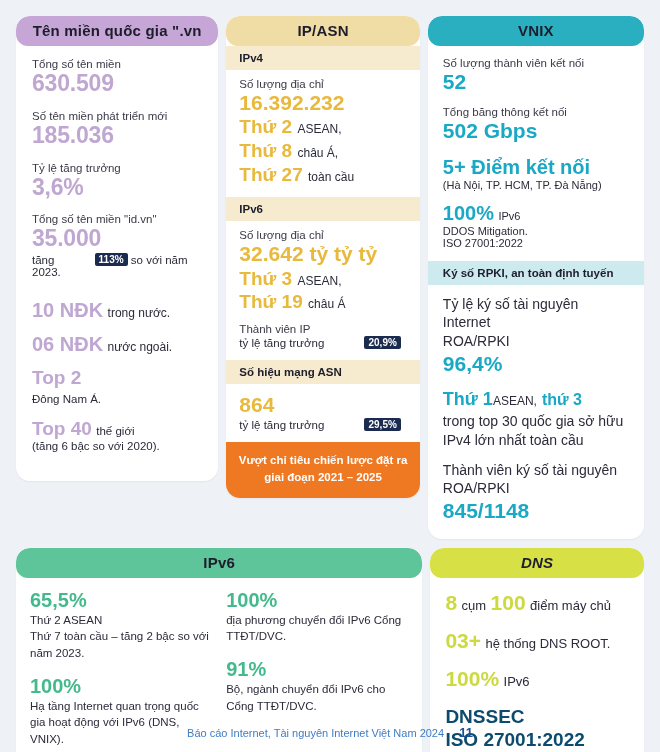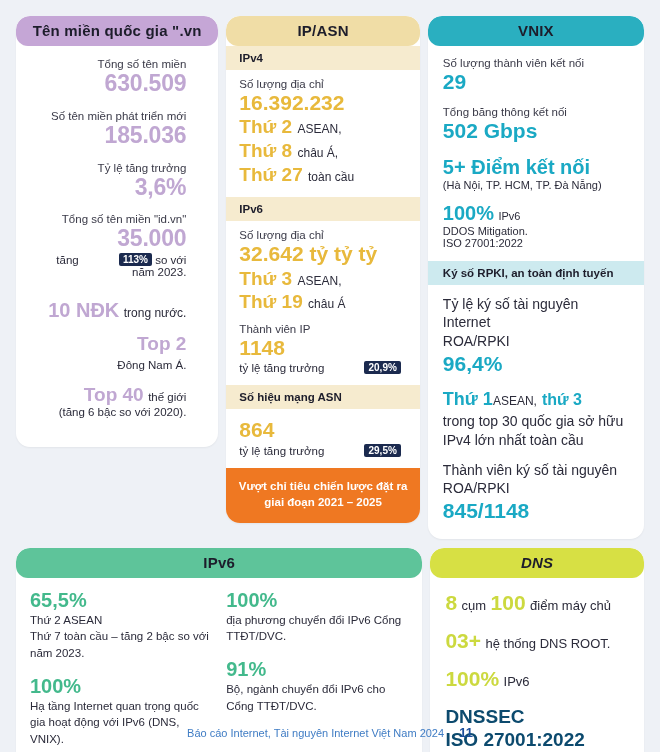--- a/index.html
+++ b/index.html
@@ -36,21 +36,21 @@
     display: flex;
     gap: 8px;
     align-items: flex-start;
   }
   .col-vn   { width: 205px; }
   .col-ipasn{ width: 196px; }
   .col-vnix { width: 219px; }
 
   
   .vn .card-head { background: #c5a6d6; }
-  .vn .card-body { padding: 12px 32px 18px 16px; text-align: right; }
+  .vn .card-body { padding: 12px 24px 18px 16px; }
   .vn-label { font-size: 11.5px; color: #3a3a48; margin-bottom: 1px; }
   .vn-big   { font-size: 23px; font-weight: bold; color: #c0a7d2; line-height: 1.12; letter-spacing: -.2px;}
   .vn-block { margin-bottom: 13px; }
   .vn-sub   { font-size: 11.5px; color: #2b2b3a; margin-top: 1px; }
   .badge {
     display: inline-block;
     background: #1b2a4f; color: #fff;
     font-size: 10px; font-weight: bold;
     padding: 1px 4px; border-radius: 2px;
     vertical-align: 1px;
@@ -171,20 +171,24 @@
           </div>
         </div>
 
         <div style="height:8px"></div>
 
         <div class="vn-inline">
           <span class="big">10 NĐK</span>
           <span class="tail">trong nước.</span>
         </div>
 
+        <div class="vn-inline">
+          <span class="big">06 NĐK</span>
+          <span class="tail">nước ngoài.</span>
+        </div>
 
         <div class="vn-stack">
           <span class="big">Top 2</span>
           <span class="tail">Đông Nam Á.</span>
         </div>
 
         <div class="vn-stack">
           <span class="big" style="display:inline">Top 40</span>
           <span class="tail">thế giới</span>
           <div class="tail">(tăng 6 bậc so với 2020).</div>
@@ -221,21 +225,20 @@
         <div class="ip-rank">
           <span>Thứ 3</span>
           <span class="tail">ASEAN,</span>
         </div>
         <div class="ip-rank">
           <span>Thứ 19</span>
           <span class="tail">châu Á</span>
         </div>
         <div class="ip-gap">
           <div class="ip-label">Thành viên IP</div>
-          <div class="ip-big">1148</div>
           <div class="ip-inline">
             <span>tỷ lệ tăng trưởng</span>
             <span class="badge badge-y">20,9%</span>
           </div>
         </div>
       </div>
 
       <div class="sub-band">Số hiệu mạng ASN</div>
       <div class="sect">
         <div class="ip-big">864</div>
@@ -249,21 +252,21 @@
         <div>Vượt chỉ tiêu chiến lược đặt ra</div>
         <div>giai đoạn 2021 – 2025</div>
       </div>
     </div>
 
     <div class="card vnix col-vnix">
       <div class="card-head">VNIX</div>
       <div class="card-body">
         <div class="vx-block">
           <div class="vx-label">Số lượng thành viên kết nối</div>
-          <div class="vx-big">29</div>
+          <div class="vx-big">52</div>
         </div>
         <div class="vx-block">
           <div class="vx-label">Tổng băng thông kết nối</div>
           <div class="vx-big">502 Gbps</div>
         </div>
         <div class="vx-block">
           <div class="vx-huge">5+ Điểm kết nối</div>
           <div class="vx-note">(Hà Nội, TP. HCM, TP. Đà Nẵng)</div>
         </div>
         <div>

